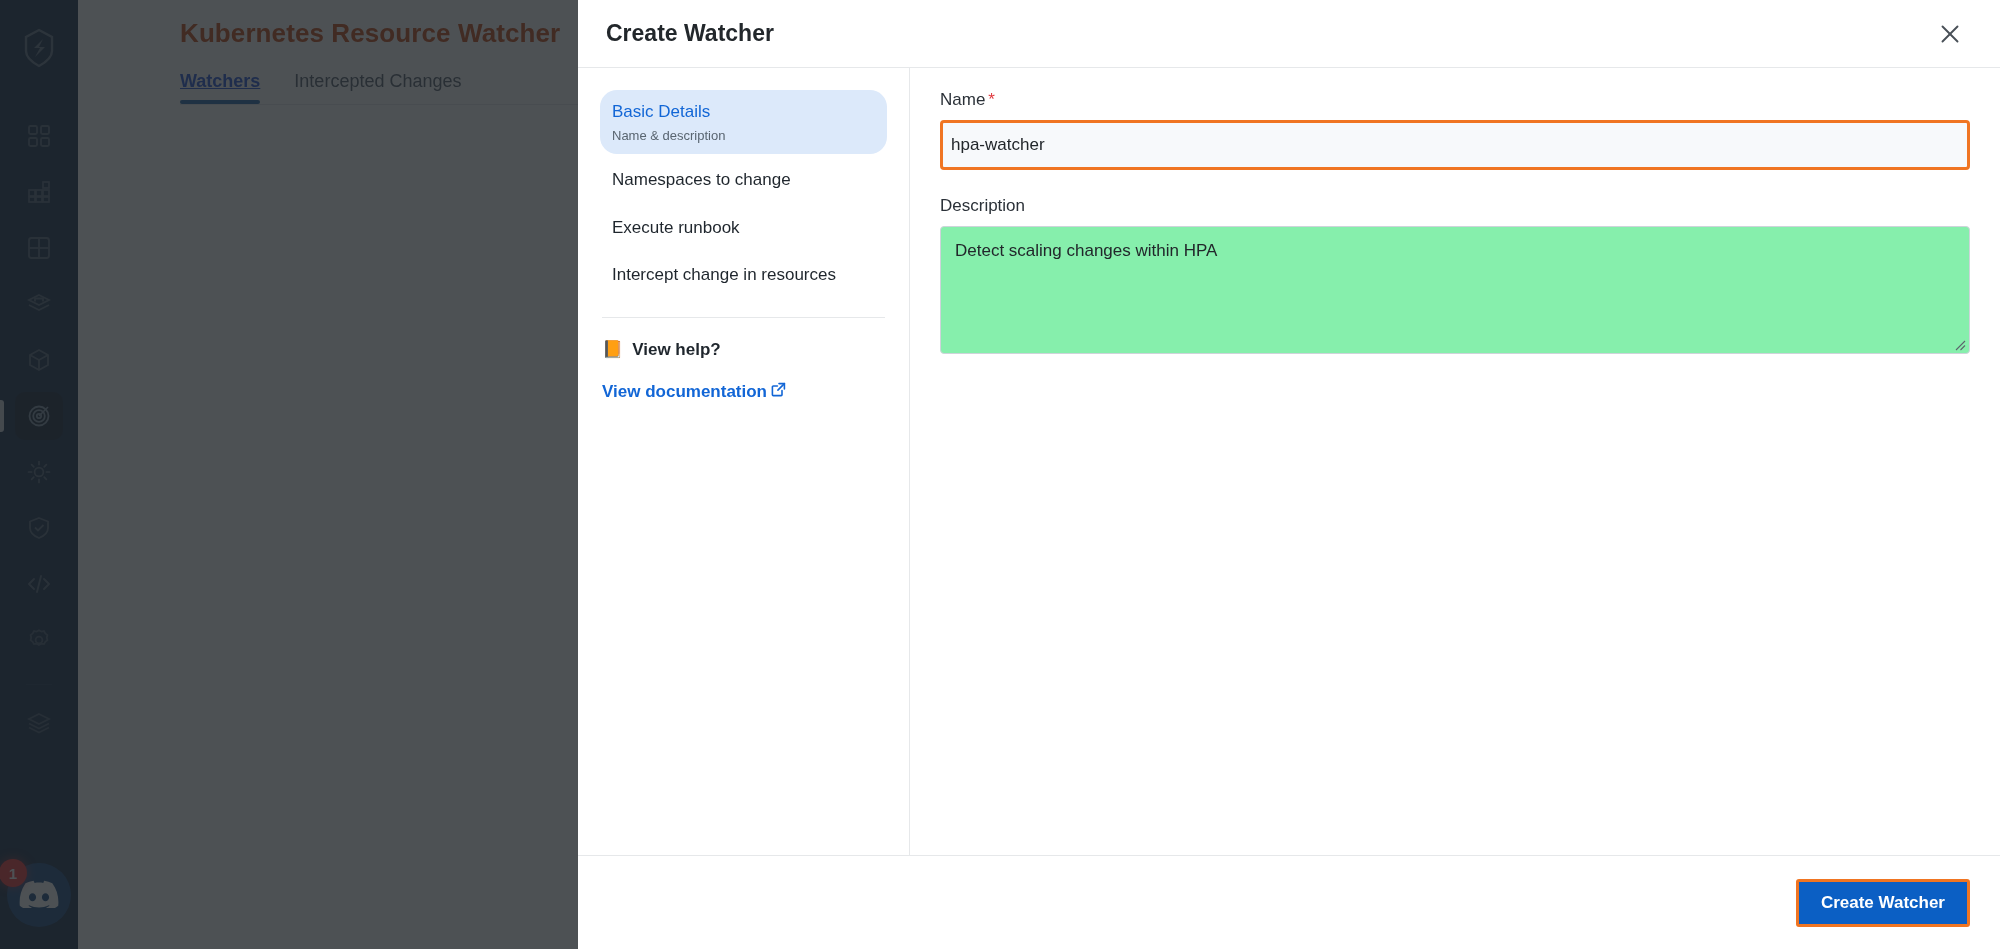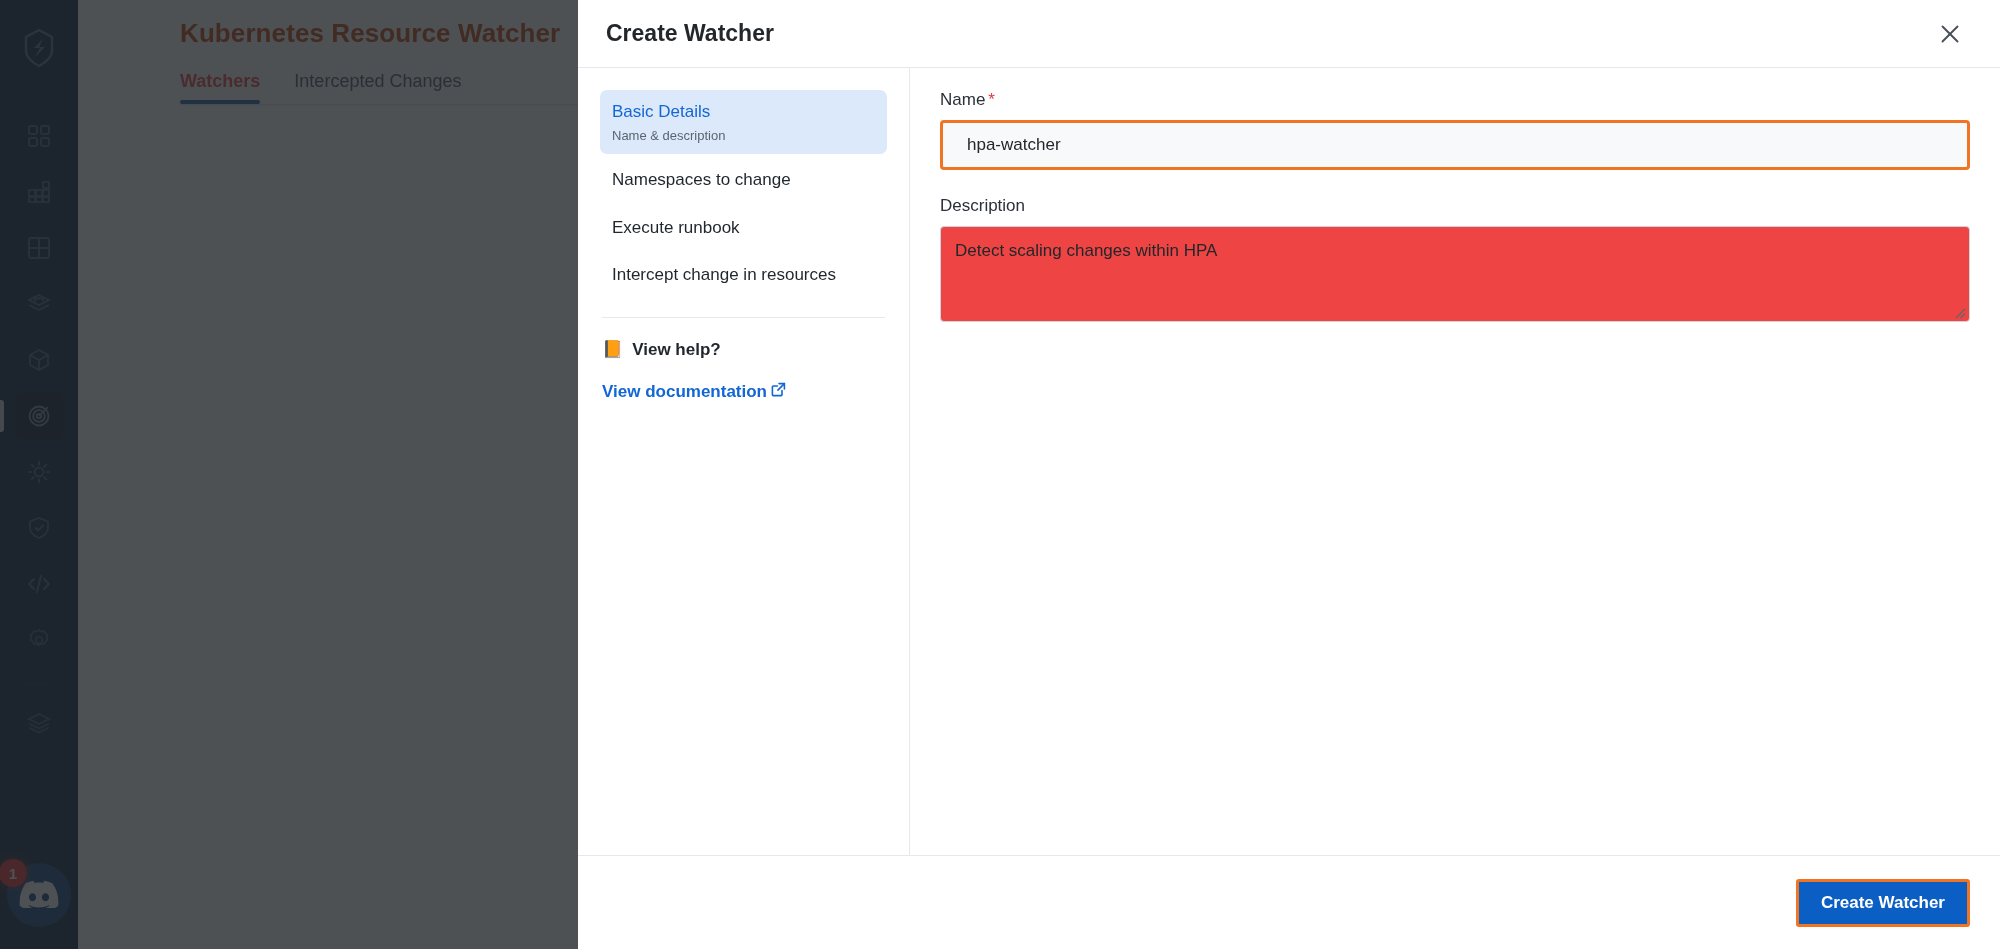--- a/index.html
+++ b/index.html
@@ -52,21 +52,21 @@
     padding: 0 6px;
     box-shadow: 0 0 10px rgba(240,46,46,.55);
   }
 
   .bg-main { flex: 1; height: 949px; background: #ffffff; position: relative; }
   .bg-header { padding: 18px 0 0 102px; }
   .bg-title-row { display: flex; align-items: center; gap: 16px; }
   .bg-title { font-size: 26px; font-weight: 700; color: #c2410c; letter-spacing: .1px; }
   .bg-tabs { display: flex; gap: 34px; margin-top: 22px; }
   .bg-tab { font-size: 18px; color: #4b5563; padding-bottom: 12px; position: relative; }
-  .bg-tab.active { color: #ef4444; font-weight: 600; }
+  .bg-tab.active { color: #1d4ed8; font-weight: 600; text-decoration: underline; }
   .bg-tab.active::after {
     content: ""; position: absolute; left: 0; right: 0; bottom: 0;
     height: 4px; background: #1a5fa8; border-radius: 2px;
   }
   .bg-tabrule { position: absolute; left: 102px; right: 0; top: 104px; height: 1px; background: #e3e7eb; }
 
   
   .scrim {
     position: absolute; inset: 0;
     background: rgba(33,37,41,.80);
@@ -93,21 +93,21 @@
   }
 
   .modal-body { flex: 1; display: flex; min-height: 0; }
 
   .steps-pane {
     width: 332px; flex: none;
     border-right: 1px solid #e6e8ea;
     padding: 22px 22px 0 22px;
   }
   .step {
-    padding: 9px 12px; border-radius: 7px; margin-bottom: 4px; cursor: pointer;
+    padding: 9px 12px; border-radius: 17px; margin-bottom: 4px; cursor: pointer;
   }
   .step.active { background: #dce9fa; }
   .step-title { font-size: 17px; color: #1f262d; line-height: 1.5; }
   .step.active .step-title { color: #1266d6; }
   .step-sub { font-size: 13px; color: #596570; line-height: 1.5; margin-top: 1px; }
   .steps-rule { height: 1px; background: #e6e8ea; margin: 20px 2px 22px; }
   .help-head {
     font-size: 17px; font-weight: 700; color: #1f262d;
     display: flex; align-items: center; gap: 9px; padding-left: 2px;
   }
@@ -121,25 +121,25 @@
   .form-pane { flex: 1; padding: 22px 30px 0 30px; min-width: 0; }
   .field-label { font-size: 17px; color: #2b3138; margin-bottom: 10px; }
   .req { color: #e0383e; margin-left: 3px; }
   .text-input {
     width: 100%; height: 50px; border-radius: 4px;
     border: 1px solid #ced4da; background: #f7f9fb;
     padding: 0 14px; font-size: 17px; color: #22272b;
     font-family: "Liberation Sans", sans-serif;
     outline: none;
   }
-  .text-input.focused { border: 3px solid #f07522; background: #f7f9fb; padding: 0 24px; }
+  .text-input.focused { border: 3px solid #f07522; background: #f7f9fb; padding: 0 8px; }
   .field-gap { height: 26px; }
   .textarea {
-    width: 100%; height: 96px; border-radius: 4px;
-    border: 1px solid #ced4da; background: #ef4444;
+    width: 100%; height: 128px; border-radius: 4px;
+    border: 1px solid #ced4da; background: #86efac;
     padding: 12px 14px; font-size: 17px; color: #22272b; line-height: 1.45;
     font-family: "Liberation Sans", sans-serif;
     resize: none; outline: none; position: relative;
   }
   .ta-wrap { position: relative; }
   .ta-grip { position: absolute; right: 4px; bottom: 3px; pointer-events: none; }
 
   .modal-foot {
     height: 94px; flex: none;
     border-top: 1px solid #e6e8ea;

